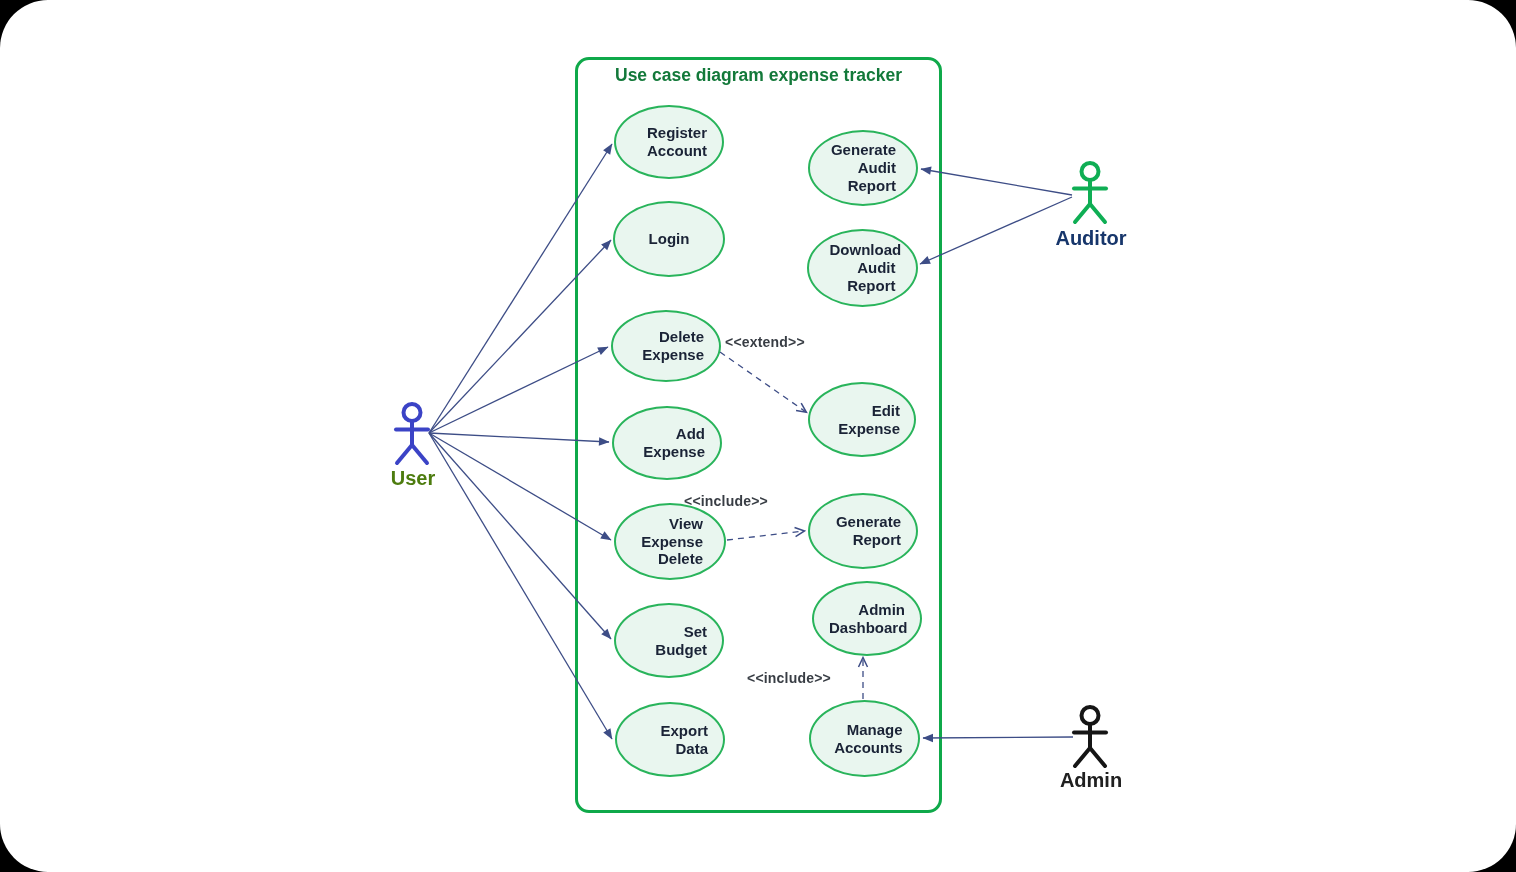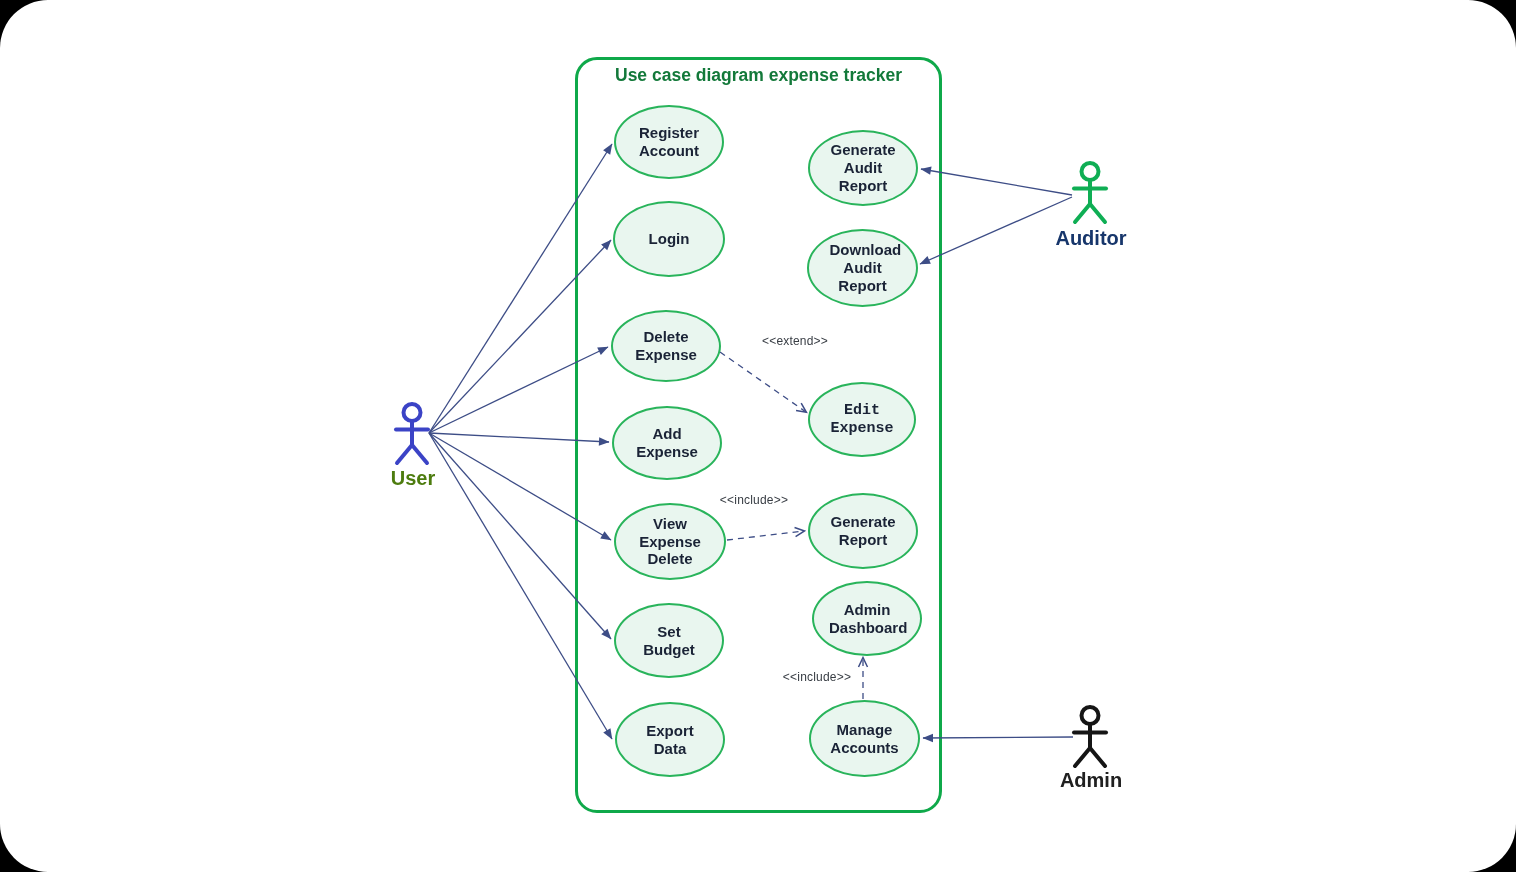--- a/index.html
+++ b/index.html
@@ -17,21 +17,21 @@
     overflow: hidden;
   }
   
   .boundary {
     position: absolute;
     left: 575px;
     top: 57px;
     width: 367px;
     height: 756px;
     border: 3px solid #0fa94a;
-    border-radius: 22px;
+    border-radius: 14px;
     box-sizing: border-box;
     background: transparent;
   }
   .diagram-title {
     position: absolute;
     left: 0;
     top: 5px;
     width: 100%;
     text-align: center;
     font-size: 17.5px;
@@ -50,62 +50,61 @@
   
   .uc {
     position: absolute;
     border: 2.6px solid #29b45b;
     border-radius: 50%;
     background: #e9f6ef;
     box-sizing: border-box;
     display: flex;
     align-items: center;
     justify-content: center;
-    text-align: center;
+    text-align: right;
     font-size: 15px;
     font-weight: bold;
     line-height: 1.18;
     color: #1a2336;
   }
   .uc span { display: inline-block; max-width: 76px; }
   .uc.narrow span { max-width: 66px; }
 
   #uc-register        { left: 614px; top: 105px; width: 110px; height: 74px; }
   #uc-login           { left: 613px; top: 201px; width: 112px; height: 76px; }
   #uc-delete          { left: 611px; top: 310px; width: 110px; height: 72px; }
   #uc-add             { left: 612px; top: 406px; width: 110px; height: 74px; }
   #uc-view            { left: 614px; top: 503px; width: 112px; height: 77px; }
   #uc-setbudget       { left: 614px; top: 603px; width: 110px; height: 75px; }
   #uc-export          { left: 615px; top: 702px; width: 110px; height: 75px; }
   #uc-gen-audit       { left: 808px; top: 130px; width: 110px; height: 76px; }
   #uc-dl-audit        { left: 807px; top: 229px; width: 111px; height: 78px; }
-  #uc-edit            { left: 808px; top: 382px; width: 108px; height: 75px; font-family: Liberation Mono, monospace; }
+  #uc-edit            { left: 808px; top: 382px; width: 108px; height: 75px; }
   #uc-gen-report      { left: 808px; top: 493px; width: 110px; height: 76px; }
   #uc-admin-dash      { left: 812px; top: 581px; width: 110px; height: 75px; }
   #uc-manage          { left: 809px; top: 700px; width: 111px; height: 77px; }
 
   
   .actor-label {
     position: absolute;
     width: 120px;
     text-align: center;
     font-size: 20px;
     font-weight: bold;
   }
   #label-user    { left: 353px;  top: 467px; color: #4d7c0f; }
   #label-auditor { left: 1031px; top: 227px; color: #17366b; }
   #label-admin   { left: 1031px; top: 769px; color: #202020; }
 
   
   .rel-label {
     position: absolute;
     width: 140px;
-    text-align: center;
-    font-size: 12px;
-    font-weight: normal;
+    font-size: 14px;
+    font-weight: bold;
     color: #383d44;
     letter-spacing: 0.2px;
   }
   #label-extend     { left: 725px; top: 334px; }
   #label-include-h  { left: 684px; top: 493px; }
   #label-include-v  { left: 747px; top: 670px; }
 </style>
 </head>
 <body>
 

